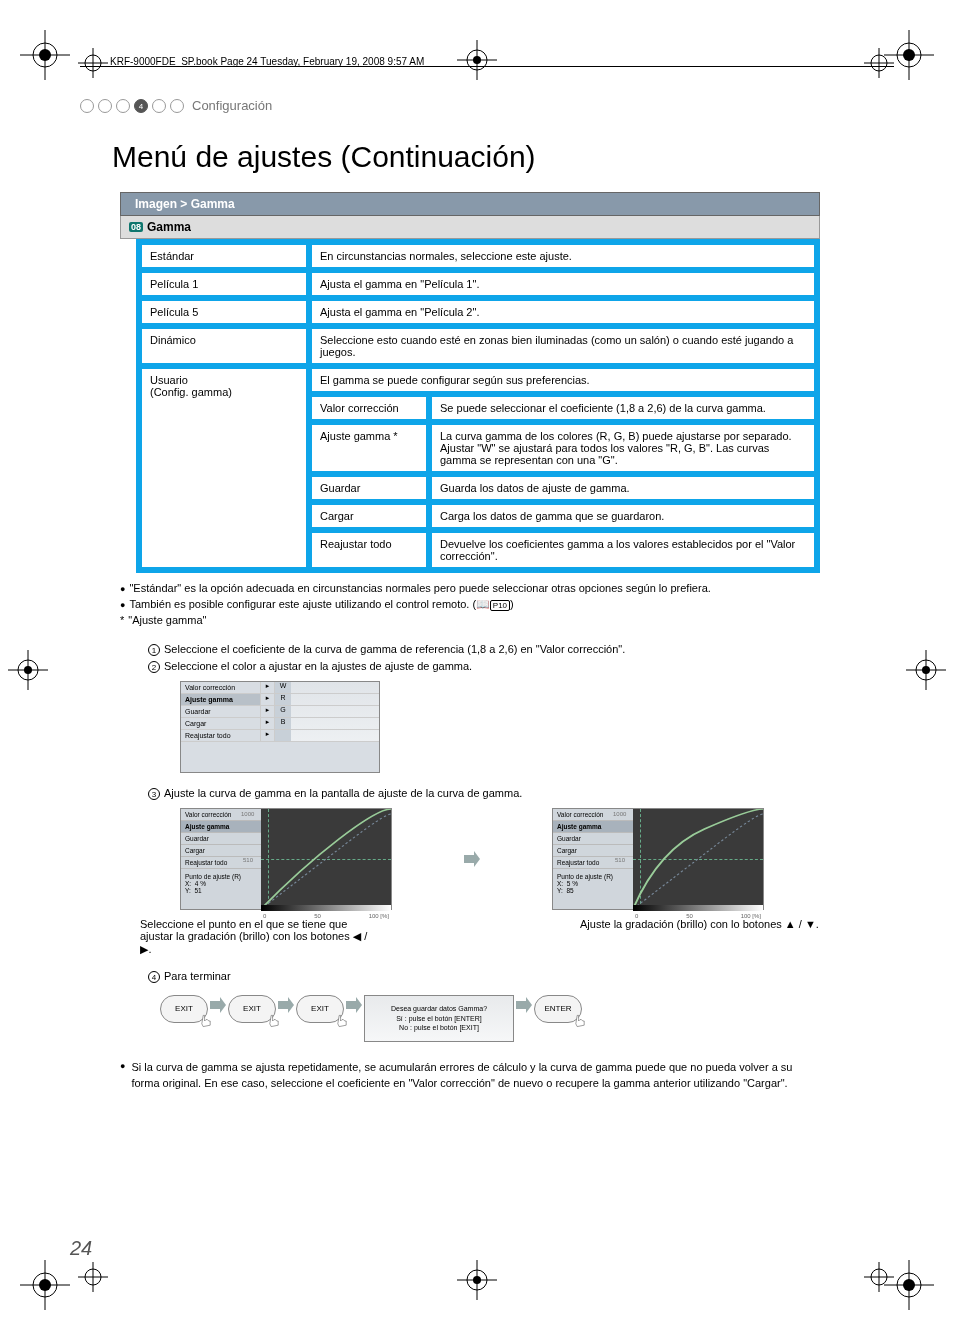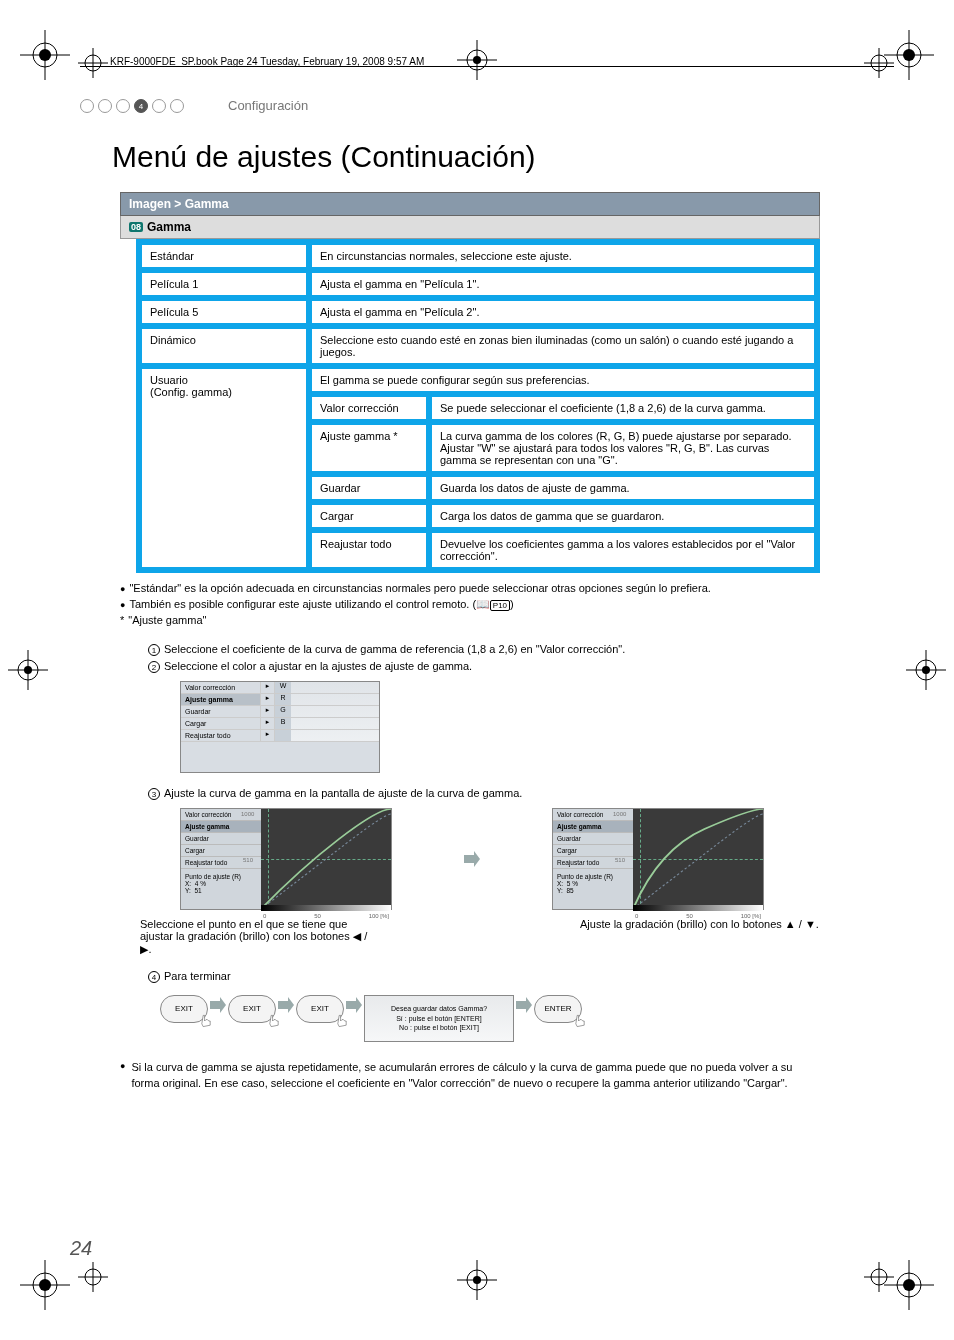--- a/index.html
+++ b/index.html
@@ -8,27 +8,27 @@
   .crop-mark { position:absolute; }
 
   .framenote { position:absolute; top:56px; left:110px; font-size:10px; color:#000; }
 
   .hrule { position:absolute; top:66px; left:80px; right:60px; height:1px; background:#000; }
 
   .breadcrumb { position:absolute; top:98px; left:80px; display:flex; align-items:center; gap:8px; font-size:12px; }
   .bc-circles { display:flex; gap:4px; align-items:center; }
   .bc-circle { width:14px; height:14px; border:1px solid #999; border-radius:50%; display:inline-block; }
   .bc-circle.active { background:#555; color:#fff; border-color:#555; font-size:8px; text-align:center; line-height:14px; }
-  .bc-text { color:#777; font-size:13px;margin-left:36px; }
+  .bc-text { color:#777; font-size:13px; }
 
   .title { position:absolute; top:140px; left:112px; font-size:30px; font-weight:normal; }
 
   .content { position:absolute; top:192px; left:120px; width:700px; }
 
-  .sec-header { background:#89a; color:#fff; font-weight:bold; font-size:12px; padding:4px 8px; border:1px solid #666; }
+  .sec-header { background:#89a; color:#fff; font-weight:bold; font-size:12px; padding:4px 14px; border:1px solid #666; }
   .sub-header { background:#ddd; font-weight:bold; font-size:12px; padding:4px 8px; border:1px solid #999; border-top:none; display:flex; gap:4px; align-items:center; }
   .tag-box { background:#0f766e; color:#fff; font-size:9px; padding:0 2px; border-radius:2px; }
 
   .desc { font-size:11px; padding:6px 8px; }
 
   table.main { width:100%; border-collapse:collapse; font-size:11px; }
   table.main td { border:6px solid #0ea5e9; padding:5px 8px; vertical-align:top; }
   .col-indent { width:12px; border-left:none!important; border-bottom:none!important; border-top:none!important; }
   .col1 { width:170px; }
   .col2 { width:120px; }

